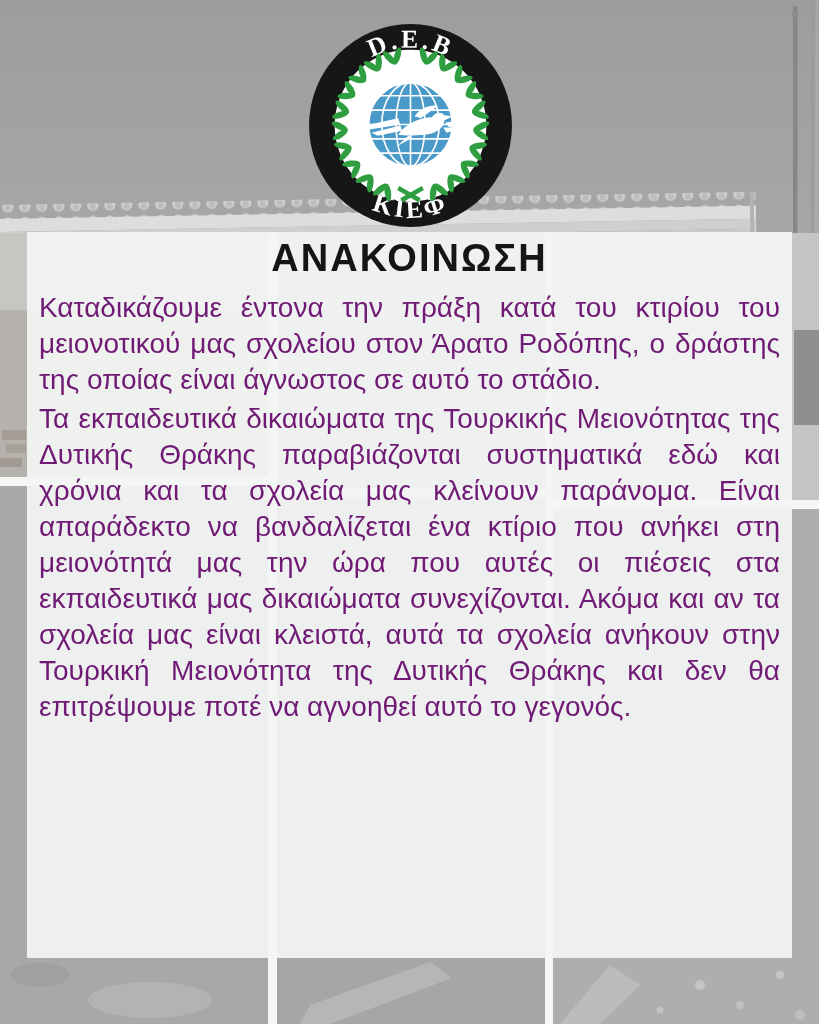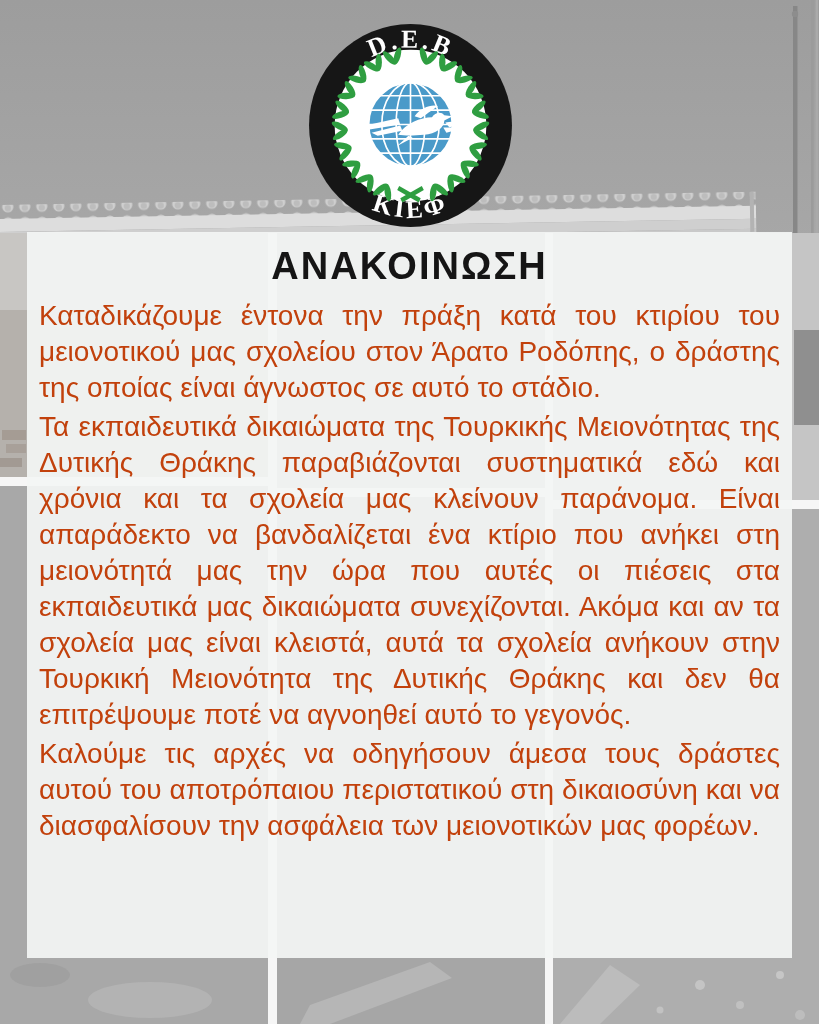--- a/index.html
+++ b/index.html
@@ -12,38 +12,38 @@
   }
   .bg{position:absolute;left:0;top:0;width:819px;height:1024px;display:block;}
   .logo{
     position:absolute;left:308px;top:23px;width:205px;height:205px;
   }
   .logo svg{display:block;width:100%;height:100%;}
   .card{
     position:absolute;left:27px;top:232px;width:765px;height:726px;
     box-sizing:border-box;
     background:rgba(243,245,244,0.93);
-    padding:12px 12px 10px 12px;
+    padding:4px 12px 10px 12px;
   }
   .card h1{
     margin:0 0 10px 0;
     text-align:center;
     font-family:"Liberation Sans",sans-serif;
     font-weight:700;
     font-size:38px;
     line-height:44px;
     letter-spacing:2px;
     color:#151515;
   }
   .card p{
     margin:0;
     font-family:"Liberation Sans",sans-serif;
     font-size:28px;
     line-height:36px;
-    color:#c2410c;
+    color:#701a75;
     text-align:justify;
   }
   .card p + p{margin-top:3px;}
 </style>
 </head>
 <body>
 
 <div class="canvas">
 
   <svg class="bg" viewBox="0 0 819 1024" xmlns="http://www.w3.org/2000/svg">
@@ -106,21 +106,20 @@
       <circle cx="780" cy="975" r="4" fill="#c6c6c6"></circle>
       <circle cx="660" cy="1010" r="3.5" fill="#c2c2c2"></circle>
       <circle cx="800" cy="1015" r="5" fill="#bdbdbd"></circle>
     </g>
   </svg>
 
   <div class="card">
     <h1>ΑΝΑΚΟΙΝΩΣΗ</h1>
     <p>Καταδικάζουμε έντονα την πράξη κατά του κτιρίου του μειονοτικού μας σχολείου στον Άρατο Ροδόπης, ο δράστης της οποίας είναι άγνωστος σε αυτό το στάδιο.</p>
     <p>Τα εκπαιδευτικά δικαιώματα της Τουρκικής Μειονότητας της Δυτικής Θράκης παραβιάζονται συστηματικά εδώ και χρόνια και τα σχολεία μας κλείνουν παράνομα. Είναι απαράδεκτο να βανδαλίζεται ένα κτίριο που ανήκει στη μειονότητά μας την ώρα που αυτές οι πιέσεις στα εκπαιδευτικά μας δικαιώματα συνεχίζονται. Ακόμα και αν τα σχολεία μας είναι κλειστά, αυτά τα σχολεία ανήκουν στην Τουρκική Μειονότητα της Δυτικής Θράκης και δεν θα επιτρέψουμε ποτέ να αγνοηθεί αυτό το γεγονός.</p>
-    <p>Καλούμε τις αρχές να οδηγήσουν άμεσα τους δράστες αυτού του αποτρόπαιου περιστατικού στη δικαιοσύνη και να διασφαλίσουν την ασφάλεια των μειονοτικών μας φορέων.</p>
   </div>
 
   <div class="logo">
     <svg viewBox="0 0 200 200" xmlns="http://www.w3.org/2000/svg">
       <defs>
         <g id="lp">
           <ellipse cx="100" cy="30" rx="3.1" ry="8.6" transform="rotate(-30 100 38)"></ellipse>
           <ellipse cx="100" cy="30" rx="3.1" ry="8.6" transform="rotate(30 100 38)"></ellipse>
         </g>
         <clipPath id="gc">

